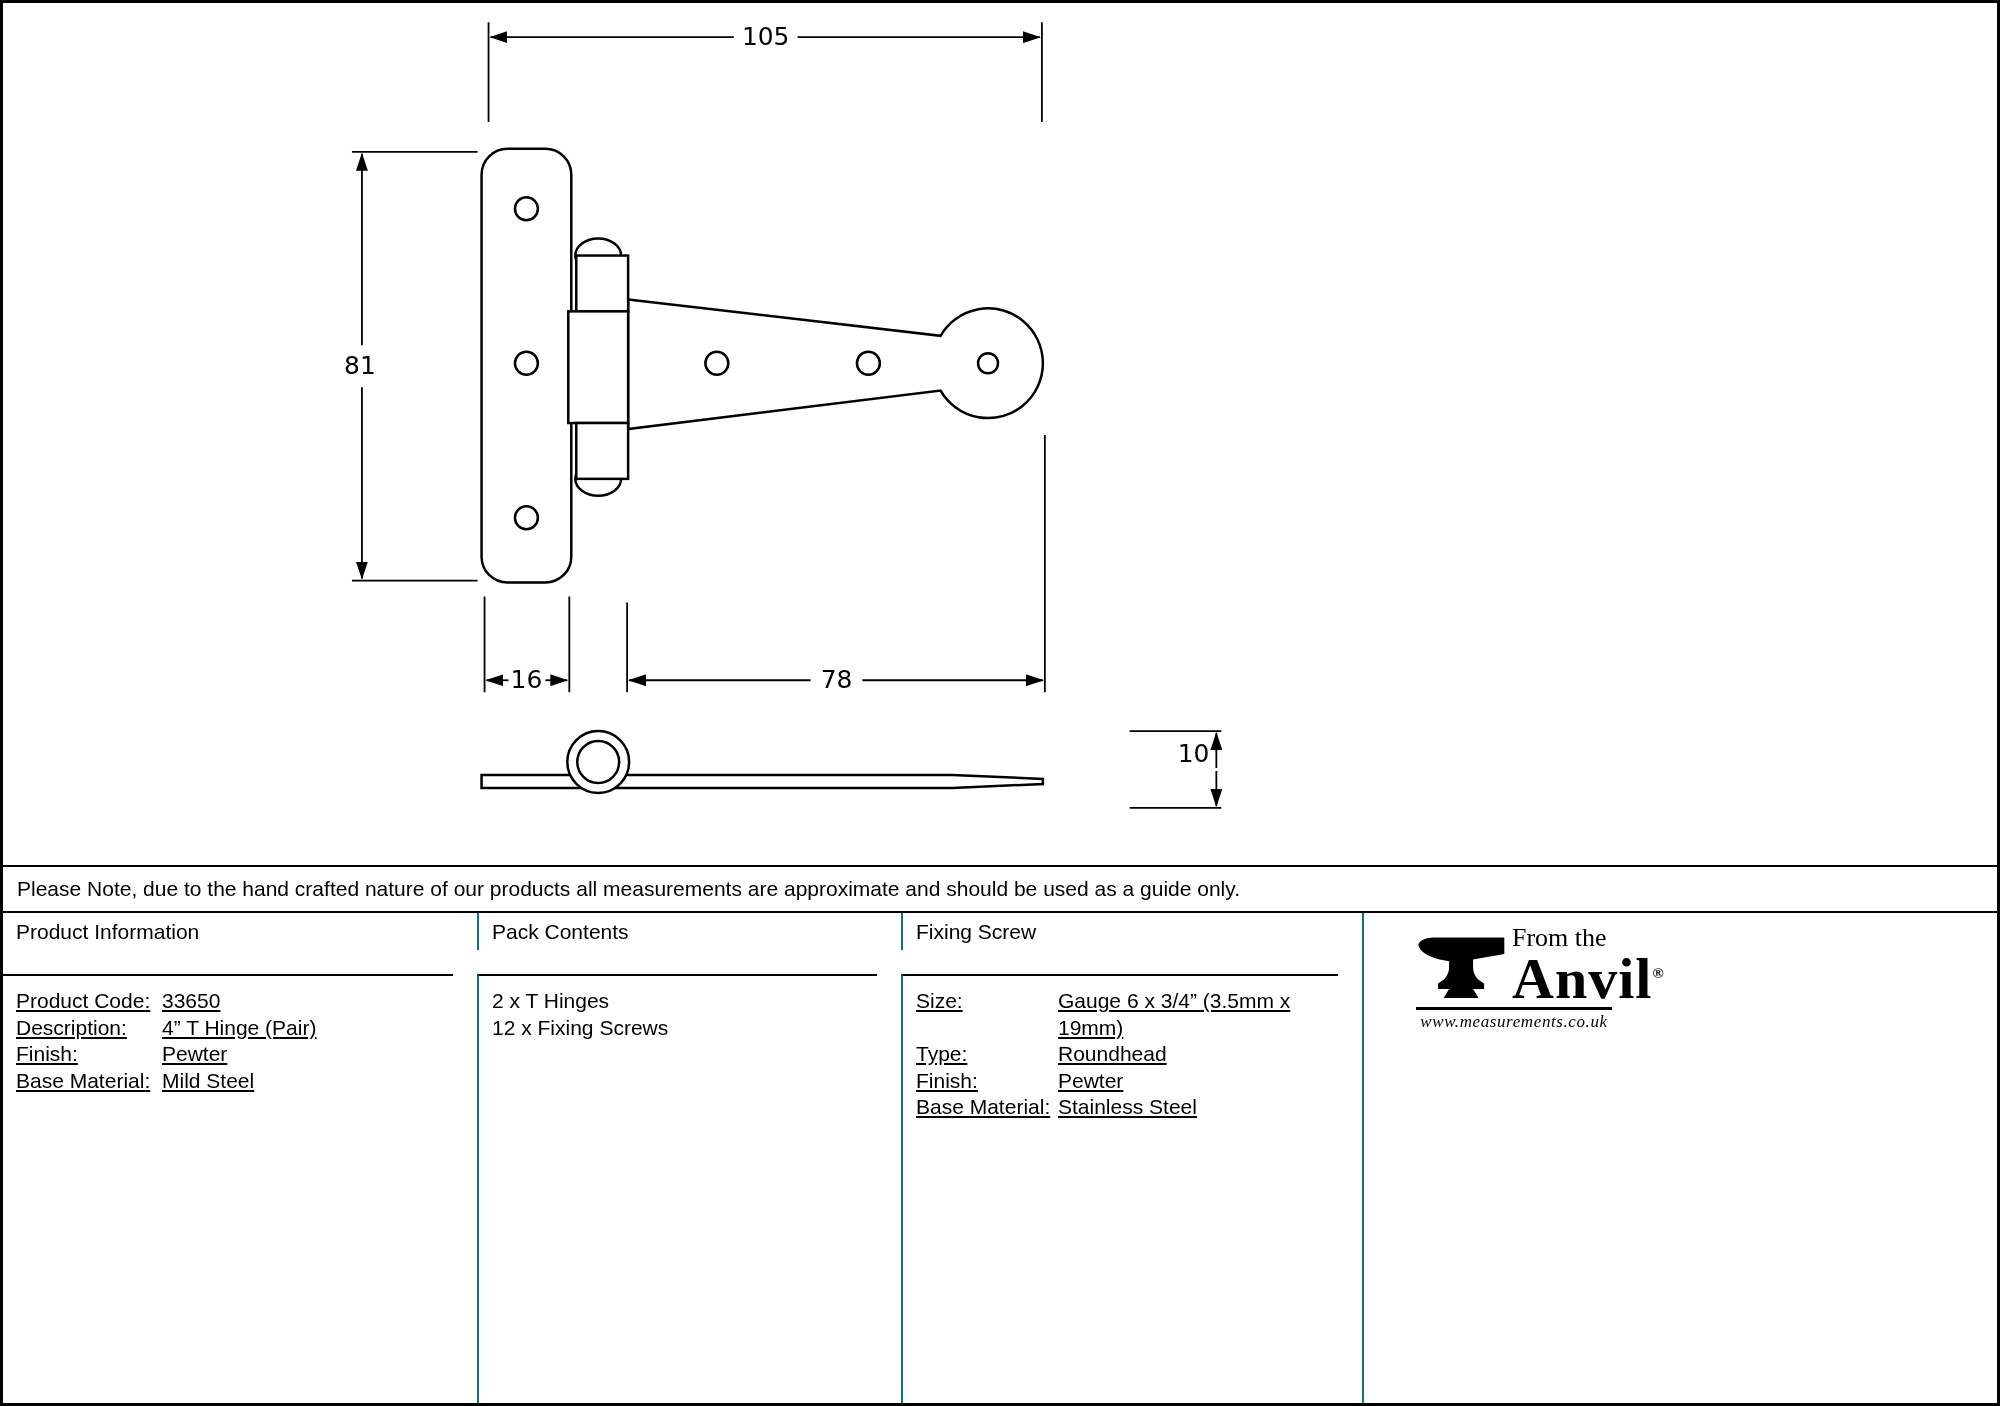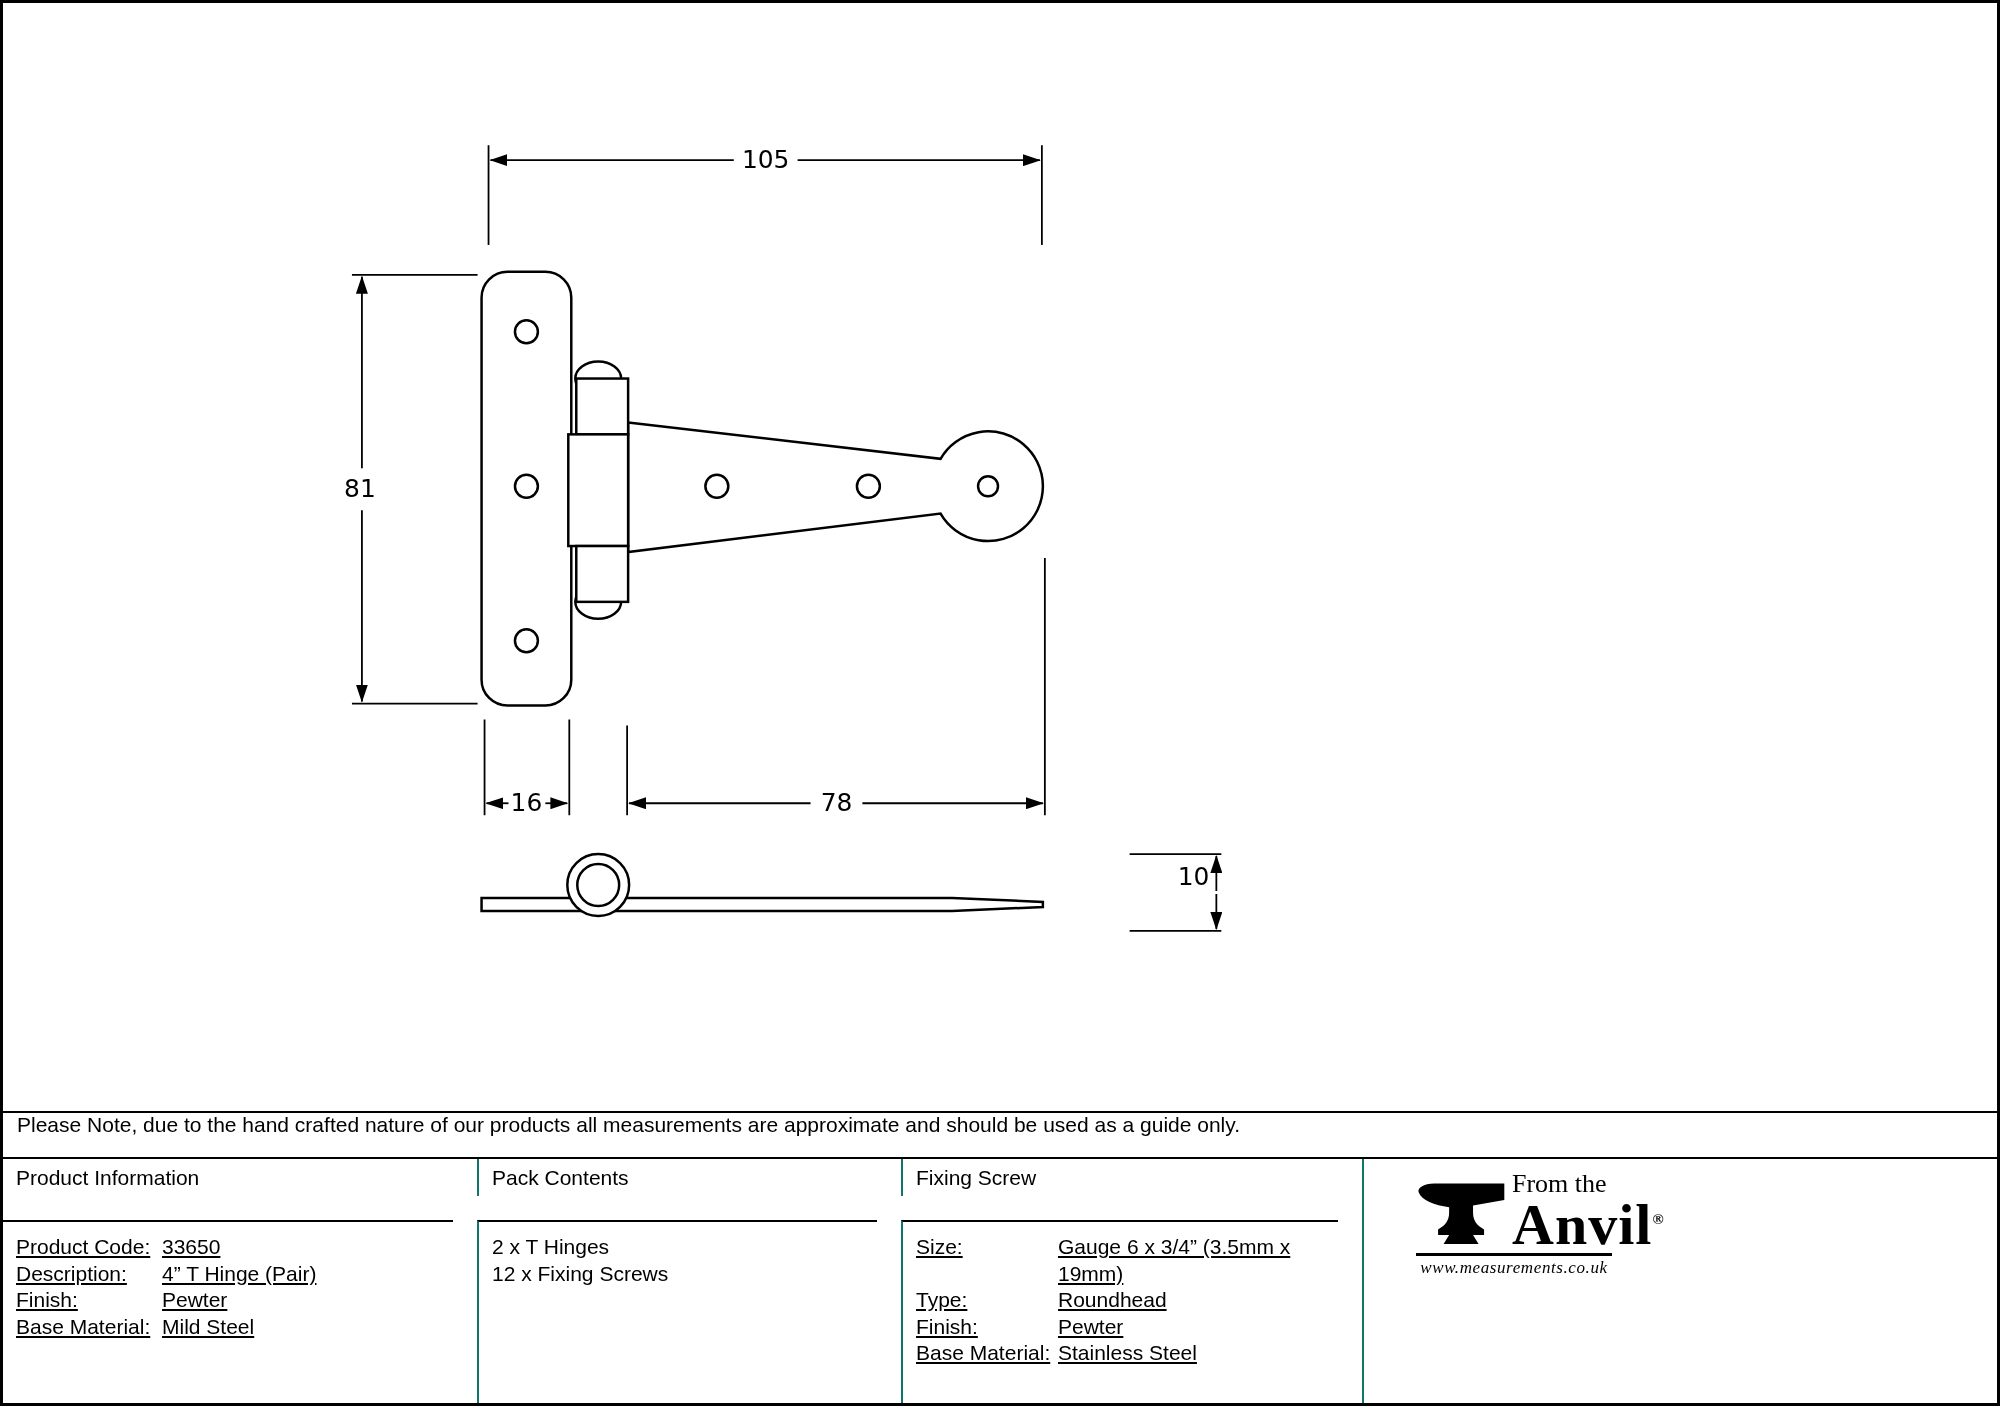--- a/index.html
+++ b/index.html
@@ -8,33 +8,33 @@
 
   .page {
     width:2000px; height:1406px;
     border:3px solid #000;
     background:#fff;
     display:flex; flex-direction:column;
     overflow:hidden;
   }
 
   
-  .drawing { height:1108px; position:relative; }
+  .drawing { height:862px; position:relative; }
   .draw-svg { width:100%; height:100%; display:block; }
   .draw-svg .part rect, .draw-svg .part path,
   .draw-svg .part circle, .draw-svg .part ellipse {
     fill:#fff; stroke:#000; stroke-width:2.5;
   }
   .draw-svg .dim line { stroke:#000; stroke-width:1.8; }
   .draw-svg text { font:25px "DejaVu Sans", sans-serif; fill:#000; }
 
   
   .note {
     height:46px; border-top:2px solid #000;
-    display:flex; align-items:flex-start;
+    display:flex; align-items:center;
     padding-left:14px; font-size:21px;
   }
 
   
   .grid {
     flex:1; border-top:2px solid #000;
     display:grid;
     grid-template-columns:450px 400px 437px 1fr;
     grid-template-rows:37px 1fr;
     gap:24px;

